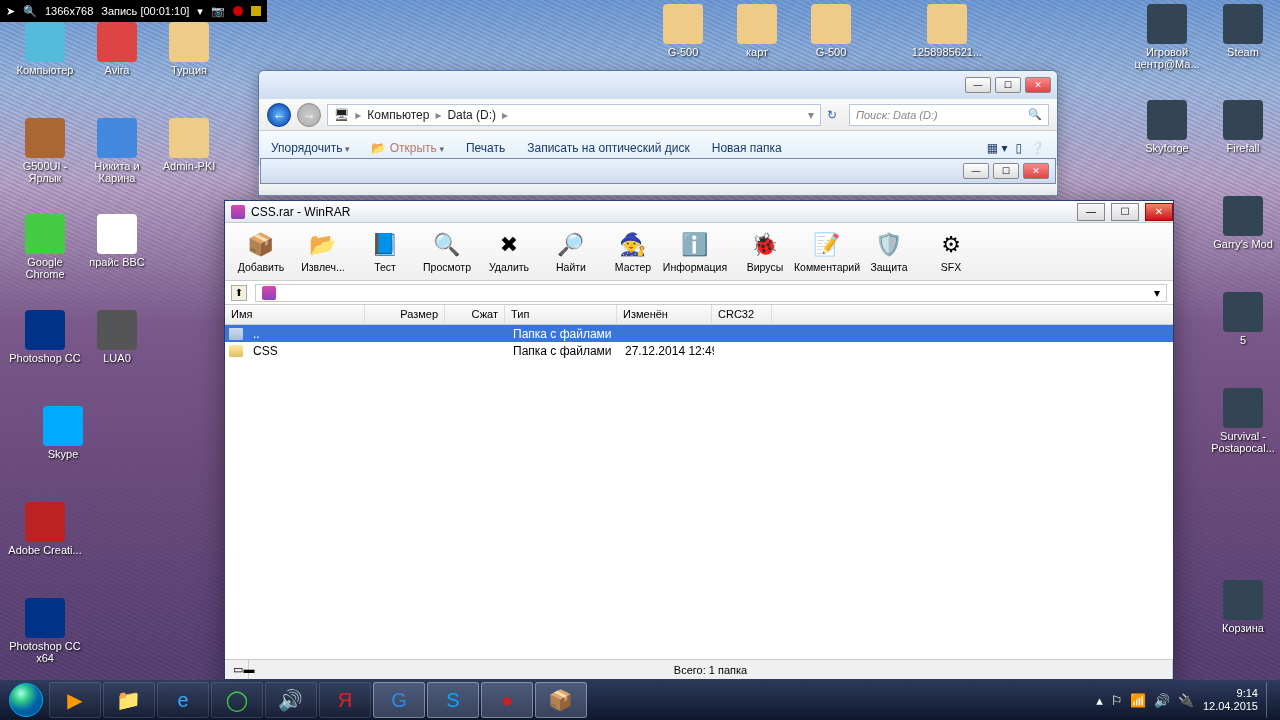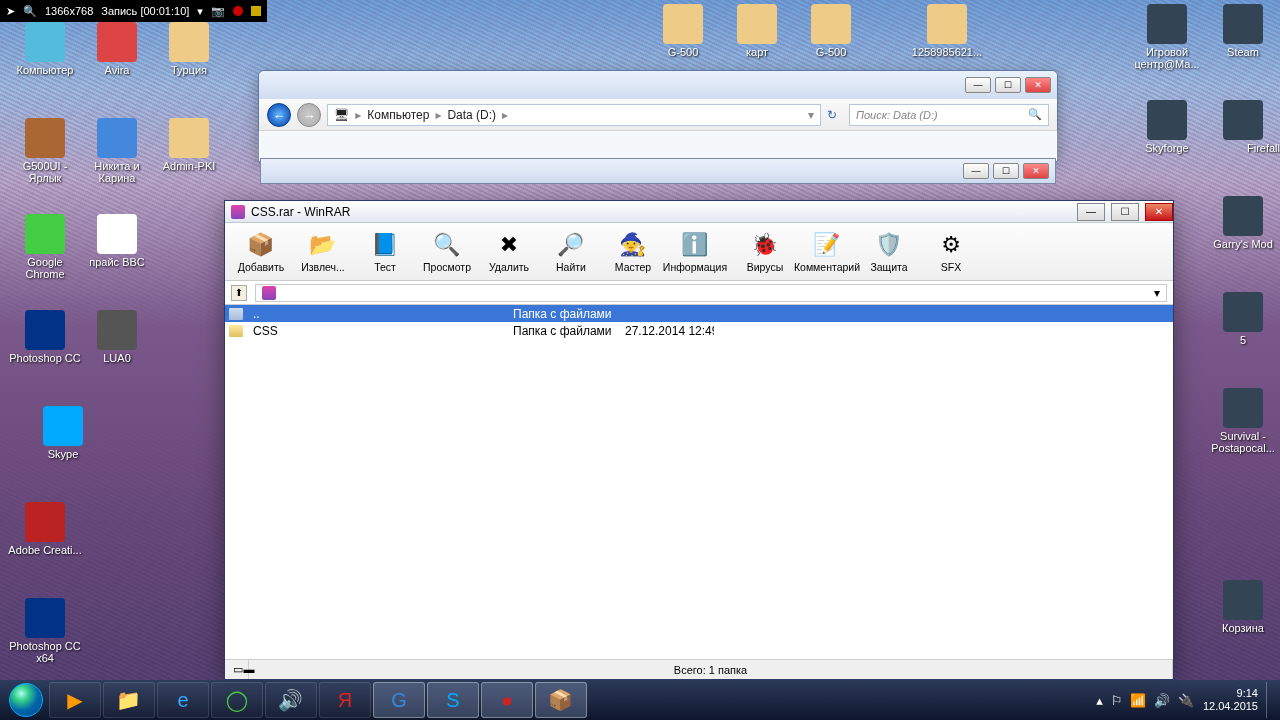--- a/index.html
+++ b/index.html
@@ -163,21 +163,21 @@
       <div>Игровой центр@Ma...</div>
     </div>
     <div class="dicon" style="left: 1206px; top: 4px;">
       <div class="ic" style="background:#345"></div>
       <div>Steam</div>
     </div>
     <div class="dicon" style="left: 1130px; top: 100px;">
       <div class="ic" style="background:#345"></div>
       <div>Skyforge</div>
     </div>
-    <div class="dicon" style="left: 1206px; top: 100px; text-align: right;">
+    <div class="dicon" style="left: 1206px; top: 100px;">
       <div class="ic" style="background:#345"></div>
       <div>Firefall</div>
     </div>
     <div class="dicon" style="left: 1206px; top: 196px;">
       <div class="ic" style="background:#345"></div>
       <div>Garry's Mod</div>
     </div>
     <div class="dicon" style="left: 1206px; top: 292px;">
       <div class="ic" style="background:#345"></div>
       <div>5</div>
@@ -209,20 +209,32 @@
       <span>Data (D:)</span>
         <span class="bc-sep">▸</span>
       <span style="margin-left:auto" class="bc-sep">▾</span>
     </div>
     <div style="width:16px;color:#36a;cursor:pointer">↻</div>
     <div class="searchbox">
       <span>Поиск: Data (D:)</span>
       <span class="mg">🔍</span>
     </div>
   </div>
+  <div class="tb">
+    <span class="drop">Упорядочить</span>
+    <span class="drop" style="color:#b76">📂 <span>Открыть</span></span>
+    <span>Печать</span>
+    <span>Записать на оптический диск</span>
+    <span>Новая папка</span>
+    <span style="margin-left:auto;display:flex;gap:8px;align-items:center">
+      <span>▦ ▾</span>
+      <span>▯</span>
+      <span style="color:#06c">❔</span>
+    </span>
+  </div>
   <div class="below"></div>
 </div>
 <div class="explorer2bar">
   <div class="wbtn">—</div>
   <div class="wbtn">☐</div>
   <div class="wbtn cls">✕</div>
 </div>
 
 <div class="winrar">
   <div class="titlebar">
@@ -283,20 +295,28 @@
         <div class="ti">⚙</div>
         <div>SFX</div>
       </div>
     </div>
   <div class="pathbar">
     <div class="up">⬆</div>
     <div class="pathbox">
       <div class="rico"></div>
       <span class="dd">▾</span>
     </div>
+  </div>
+  <div class="headers">
+    <div class="hcol c-name">Имя</div>
+    <div class="hcol c-size">Размер</div>
+    <div class="hcol c-pack">Сжат</div>
+    <div class="hcol c-type">Тип</div>
+    <div class="hcol c-mod">Изменён</div>
+    <div class="hcol c-crc">CRC32</div>
   </div>
   <div class="list" id="wlist">
       <div class="row sel">
         <div class="fico"></div>
         <div class="cell" style="width:120px">..</div>
         <div class="cell" style="width:80px"></div>
         <div class="cell" style="width:60px"></div>
         <div class="cell" style="width:112px">Папка с файлами</div>
         <div class="cell" style="width:95px"></div>
       </div>

